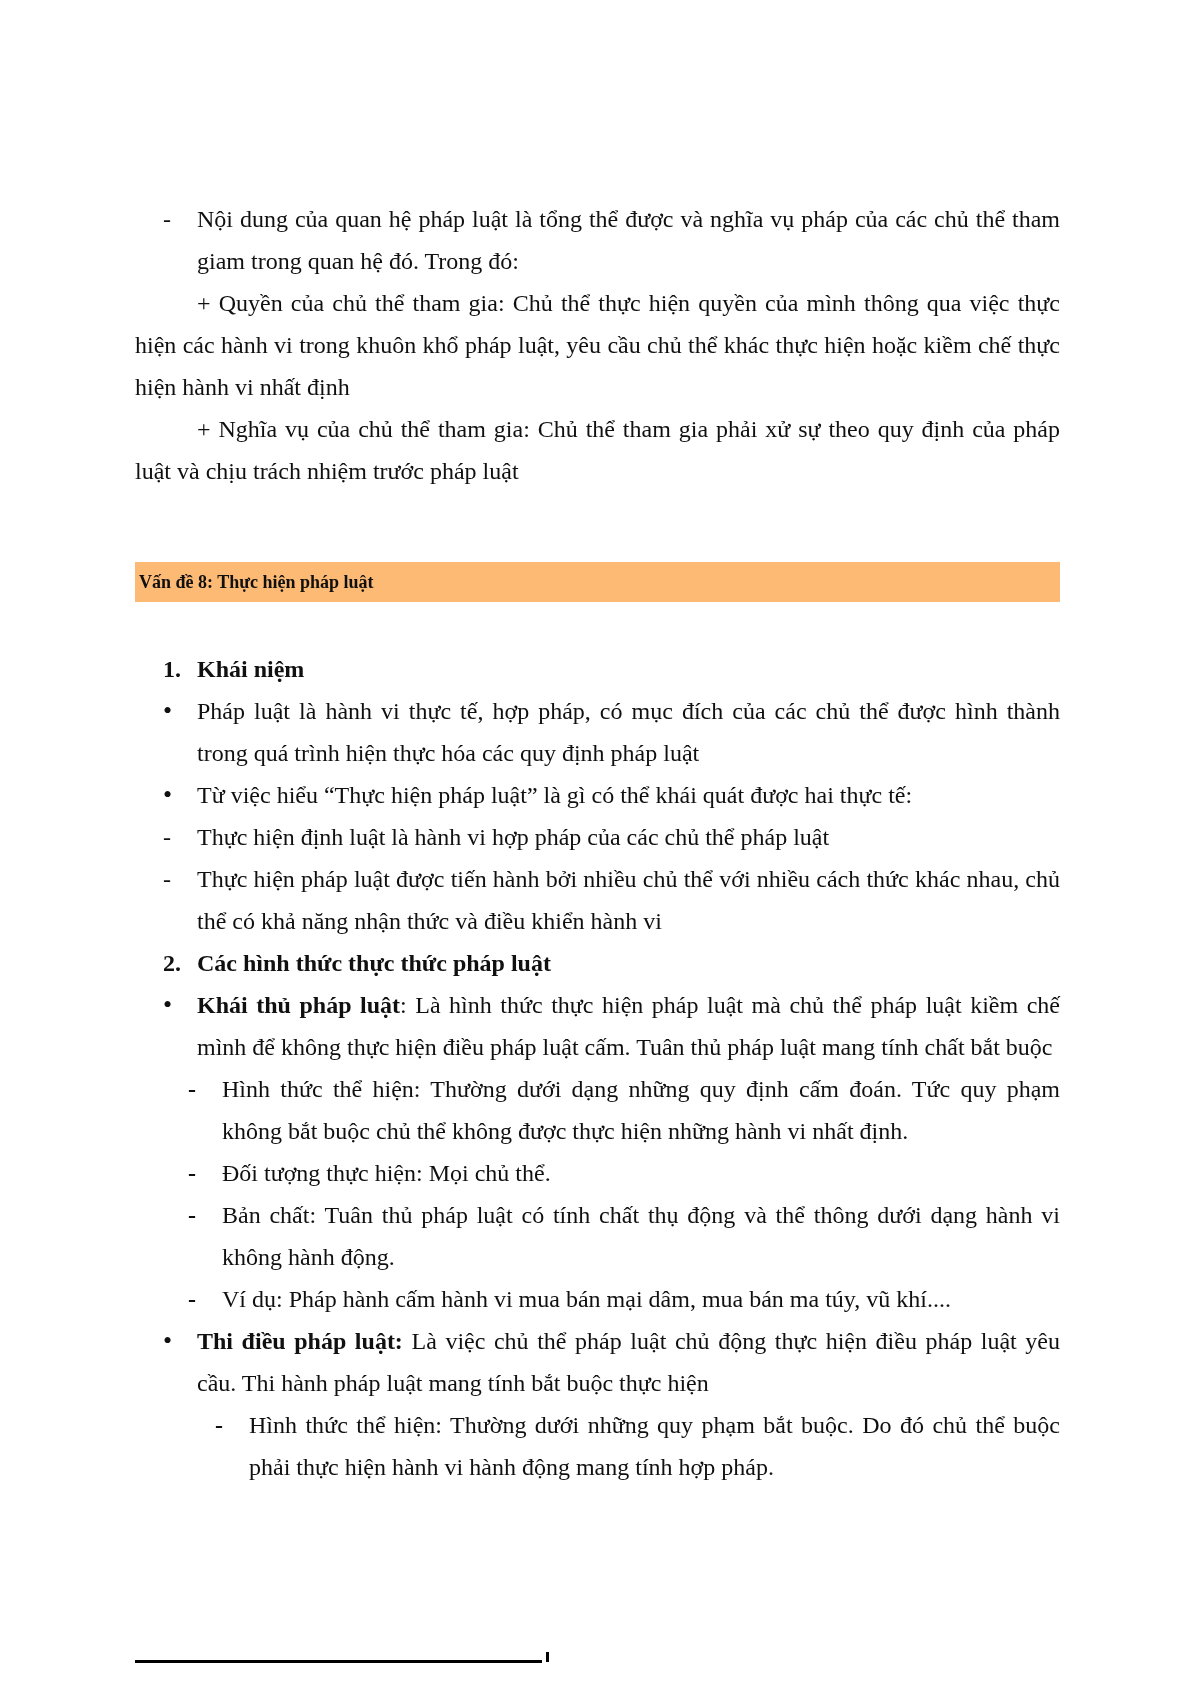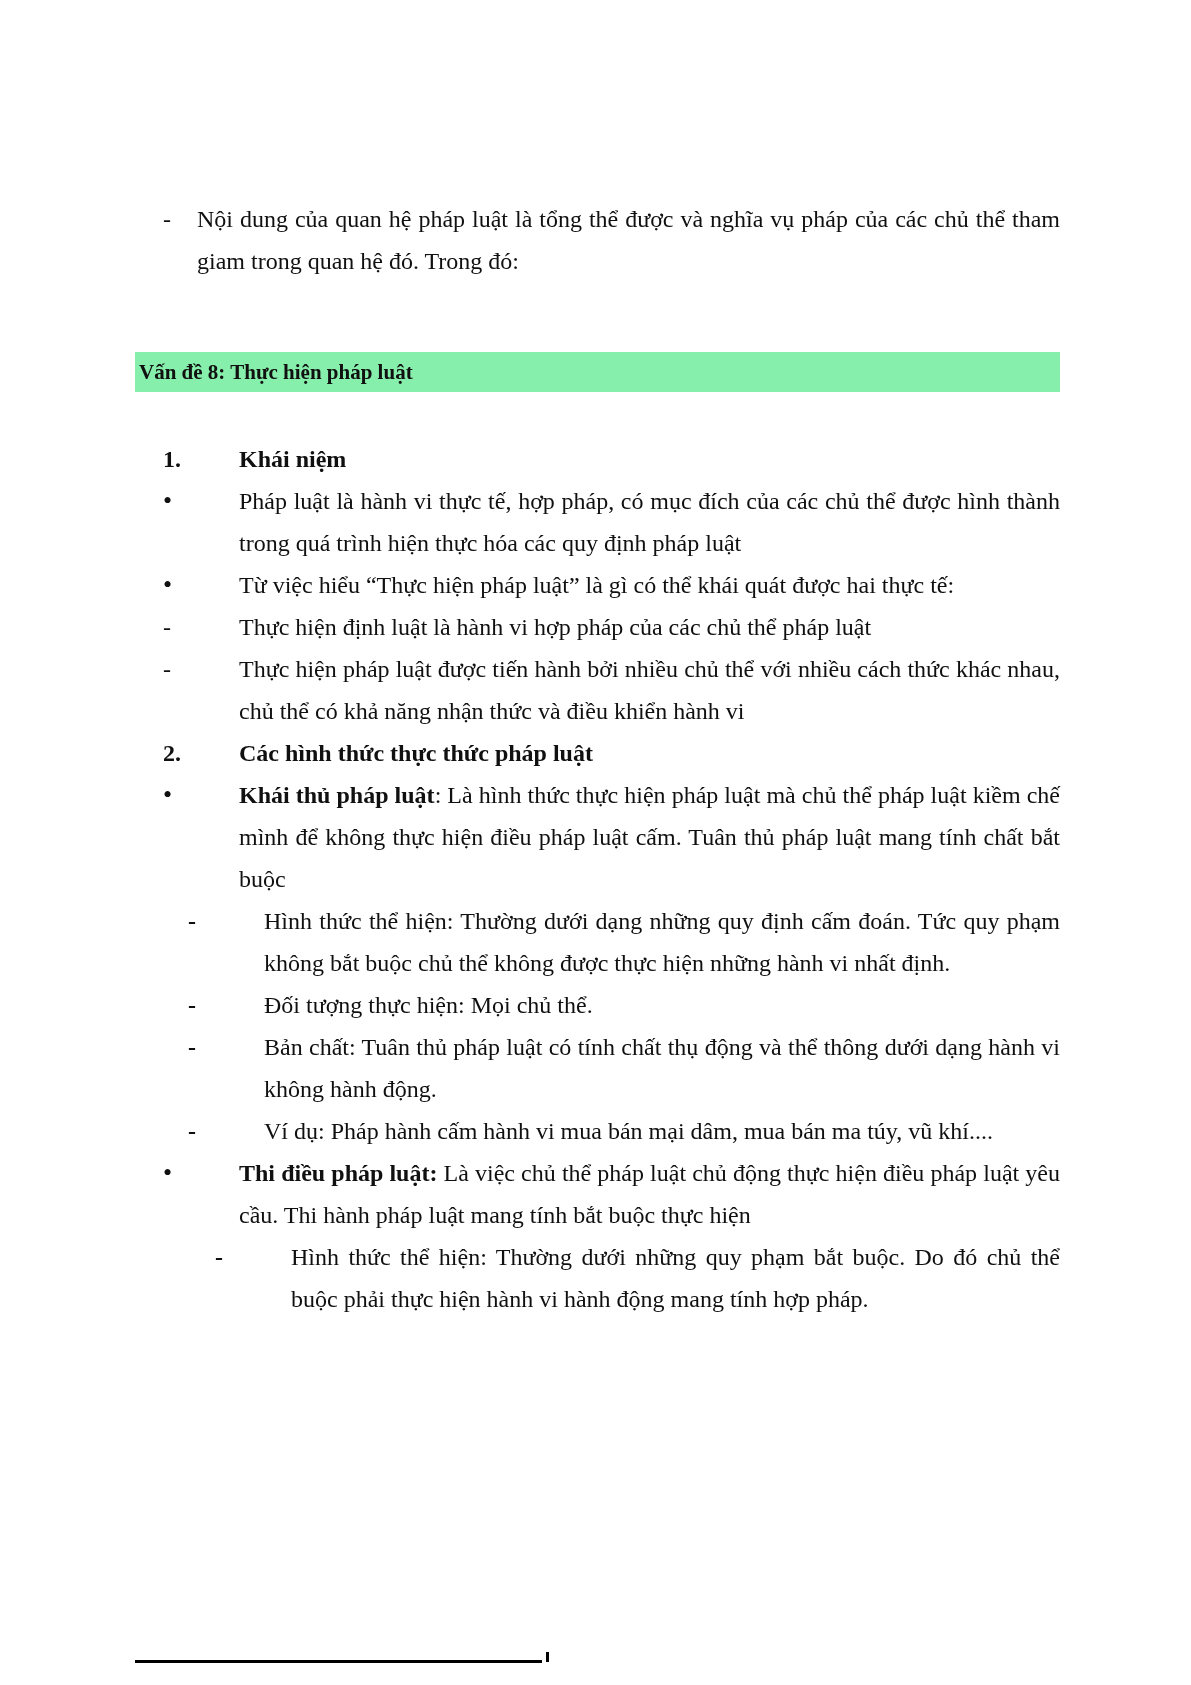--- a/index.html
+++ b/index.html
@@ -24,30 +24,30 @@
     padding-top: 198px;
   }
   
   .hang { display: flex; }
   .hang .marker { flex: 0 0 34px; }
   .hang .body { flex: 1 1 auto; text-align: justify; }
   .intro-item { margin-left: 28px; }
   .para { text-align: justify; text-indent: 62px; }
   .section-heading {
     margin-top: 70px;
-    background: #86efac;
+    background: #fdba74;
     font-weight: bold;
-    font-size: 21px;
+    font-size: 18px;
     line-height: 40px;
     padding: 0 8px 0 4px;
   }
   .list { margin-top: 46px; }
   .item { display: flex; }
   .item .marker { flex: 0 0 34px; }
-  .item .body { flex: 1 1 auto; text-align: justify; margin-left: 42px; }
+  .item .body { flex: 1 1 auto; text-align: justify; }
   .item.l1 { margin-left: 28px; }
   .item.l2 { margin-left: 53px; }
   .item.l3 { margin-left: 80px; }
   .marker.bold { font-weight: bold; }
   .marker.bullet { font-size: 26px; }
   .body b { font-weight: bold; }
   .footer-line {
     position: absolute;
     left: 135px;
     bottom: 22px;
@@ -68,20 +68,22 @@
 <body>
 
 <div class="page">
   <div class="content">
 
     <div class="hang intro-item">
       <span class="marker">-</span>
       <div class="body">Nội dung của quan hệ pháp luật là tổng thể được và nghĩa vụ pháp của các chủ thể tham giam trong quan hệ đó. Trong đó:</div>
     </div>
 
+    <div class="para">+ Quyền của chủ thể tham gia: Chủ thể thực hiện quyền của mình thông qua việc thực hiện các hành vi trong khuôn khổ pháp luật, yêu cầu chủ thể khác thực hiện hoặc kiềm chế thực hiện hành vi nhất định</div>
+    <div class="para">+ Nghĩa vụ của chủ thể tham gia: Chủ thể tham gia phải xử sự theo quy định của pháp luật và chịu trách nhiệm trước pháp luật</div>
 
     <div class="section-heading">Vấn đề 8: Thực hiện pháp luật</div>
 
     <div class="list">
 
       <div class="item l1">
         <span class="marker bold">1.</span>
         <div class="body"><b>Khái niệm</b><span></span></div>
       </div>
 

